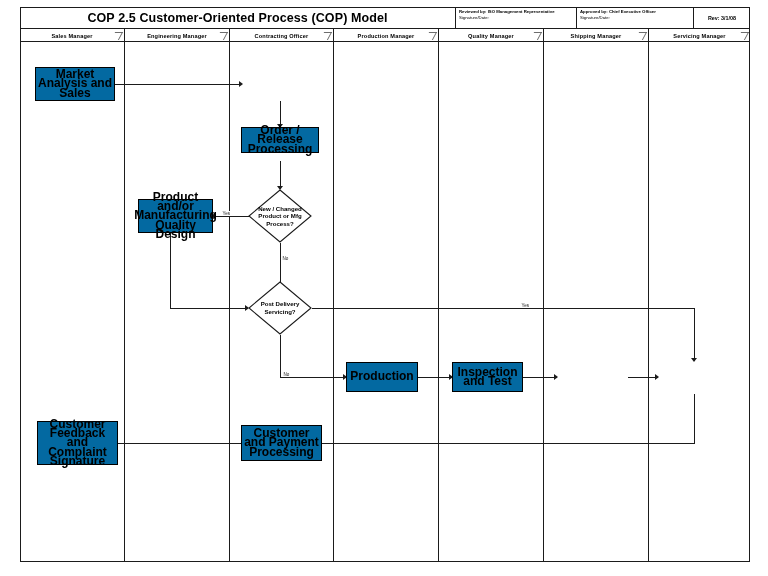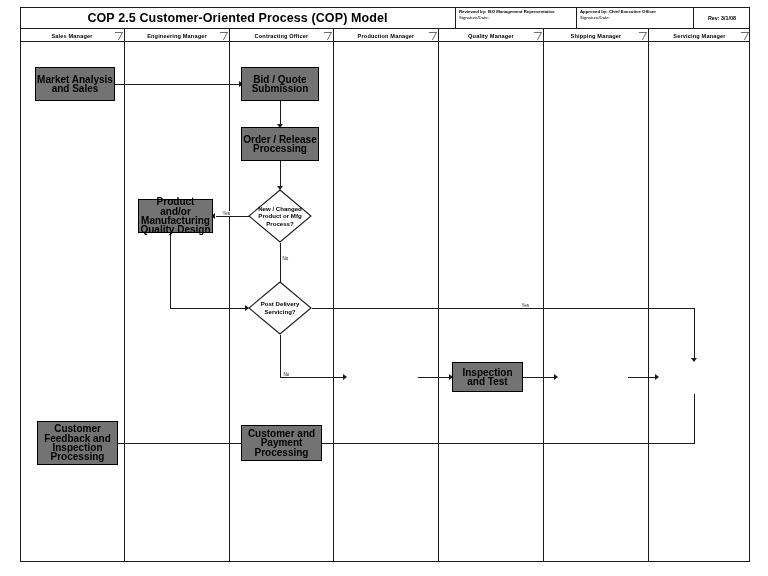--- a/index.html
+++ b/index.html
@@ -58,23 +58,23 @@
     transform:skewX(-28deg);
   }
   
   .lane-div{
     position:absolute;top:42px;width:0;
     border-left:1.2px solid #1b1b1b;height:520px;
   }
   
   .node{
     position:absolute;box-sizing:border-box;
-    background:#737373;border:1.1px solid #000;
-    display:flex;align-items:center;justify-content:center;
-    text-align:center;font-size:10px;font-weight:bold;line-height:9.3px;
+    background:#0369a1;border:1.1px solid #000;
+    display:flex;align-items:center;justify-content:center;
+    text-align:center;font-size:12px;font-weight:bold;line-height:9.3px;
     padding:1px;
   }
   .diamond{
     position:absolute;box-sizing:border-box;
   }
   .diamond .dshape{
     position:absolute;left:0;top:0;width:100%;height:100%;
   }
   .diamond .dtext{
     position:absolute;left:0;top:0;width:100%;height:100%;
@@ -183,42 +183,42 @@
 
   <div class="v-line" style="left:694px;top:394px;height:49px;"></div>
   <div class="h-line" style="left:322px;top:443px;width:373px;"></div>
   <div class="arrow left" style="left:318px;top:440px;"></div>
 
   <div class="h-line" style="left:118px;top:443px;width:123px;"></div>
   <div class="arrow left" style="left:114px;top:440px;"></div>
 
   <div class="node" style="left:35px;top:67px;width:80px;height:34px;">Market Analysis and Sales</div>
 
-  <div class="node" style="left:241px;top:67px;width:78px;height:34px;">Bid / Quote Submission</div>
-
-  <div class="node" style="left:241px;top:127px;width:78px;height:34px;">Order / Release Processing</div>
+
+  <div class="node" style="left:241px;top:127px;width:78px;height:26px;">Order / Release Processing</div>
 
   <div class="node" style="left:138px;top:199px;width:75px;height:34px;">Product and/or Manufacturing Quality Design</div>
 
   <div class="diamond" style="left:248px;top:189px;width:64px;height:54px;">
     <svg class="dshape" viewBox="0 0 64 54" preserveAspectRatio="none">
       <polygon points="32,1 63,27 32,53 1,27" fill="#ffffff" stroke="#1b1b1b" stroke-width="1.1"></polygon>
     </svg>
     <div class="dtext">New / Changed Product or Mfg Process?</div>
   </div>
 
   <div class="diamond" style="left:248px;top:281px;width:64px;height:54px;">
     <svg class="dshape" viewBox="0 0 64 54" preserveAspectRatio="none">
       <polygon points="32,1 63,27 32,53 1,27" fill="#ffffff" stroke="#1b1b1b" stroke-width="1.1"></polygon>
     </svg>
     <div class="dtext">Post Delivery Servicing?</div>
   </div>
 
+  <div class="node" style="left:346px;top:362px;width:72px;height:30px;">Production</div>
 
   <div class="node" style="left:452px;top:362px;width:71px;height:30px;">Inspection and Test</div>
 
 
 
   <div class="node" style="left:241px;top:425px;width:81px;height:36px;">Customer and Payment Processing</div>
 
-  <div class="node" style="left:37px;top:421px;width:81px;height:44px;">Customer Feedback and Inspection Processing</div>
+  <div class="node" style="left:37px;top:421px;width:81px;height:44px;">Customer Feedback and Complaint Signature</div>
 
 </div>
 
 </body></html>

